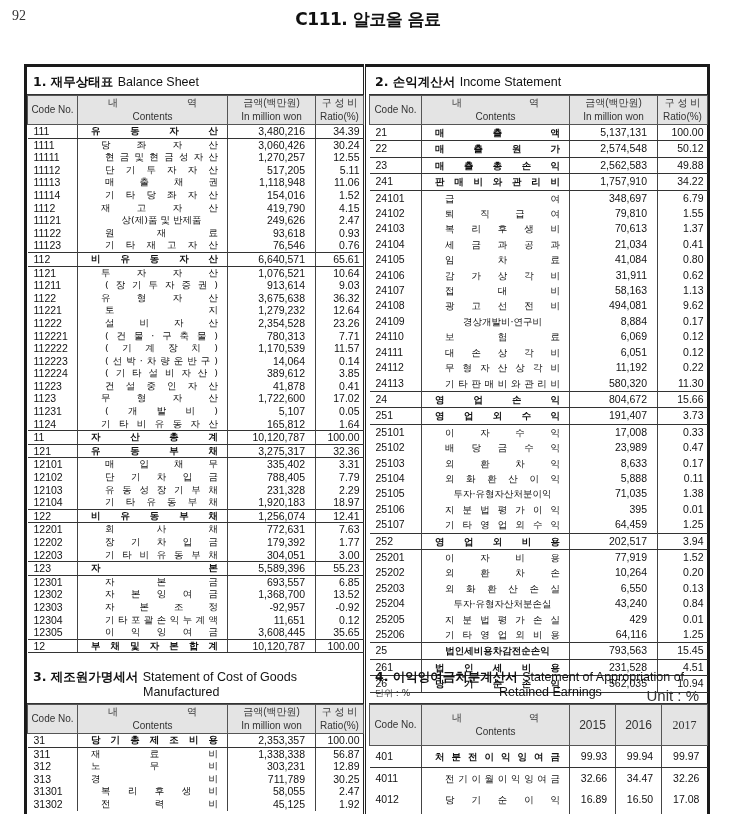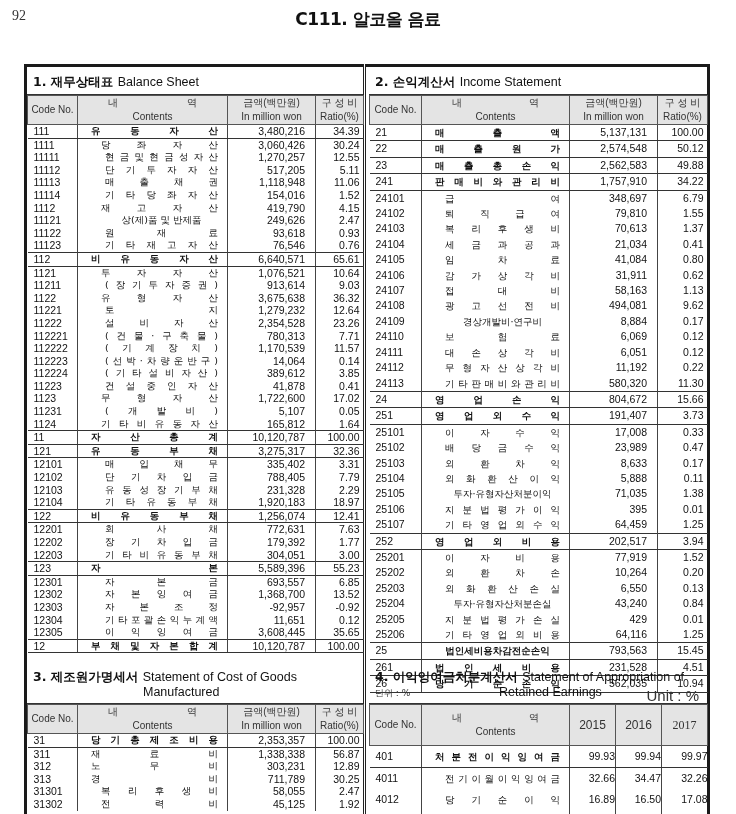--- a/index.html
+++ b/index.html
@@ -25,21 +25,21 @@
   .ct .in{display:flex;justify-content:space-between;}
   .ct.i0 .in{padding:0 6px 0 10px;}
   .ct.i1 .in{padding:0 6px 0 20px;}
   .ct.i2 .in{padding:0 6px 0 24px;}
   .is td{height:15.4px;line-height:15.4px;}
   .sec4-title{height:40px;border-bottom:1px solid #333;position:relative;font-size:12.5px;}
   .sec3-title{height:40px;border-bottom:1px solid #333;position:relative;font-size:12.5px;}
   .unit-l{position:absolute;left:6px;top:24px;font-size:9px;color:#333;}
   .unit-r{position:absolute;right:8px;top:24px;font-size:15px;color:#333;font-family:"Liberation Sans",sans-serif;}
   .re td{height:21px;line-height:21px;}
-  .re td.num{text-align:right;padding-right:0;border-right:1px solid #444;}
+  .re td.num{text-align:center;padding-right:0;border-right:1px solid #444;}
   .re td.num.last{border-right:none;}
 </style>
 </head>
 <body>
 
 <div class="page-num">92</div>
 <div class="page-title">C111. 알코올 음료</div>
 
 <div class="frame"></div>
 <div class="divider"></div>

